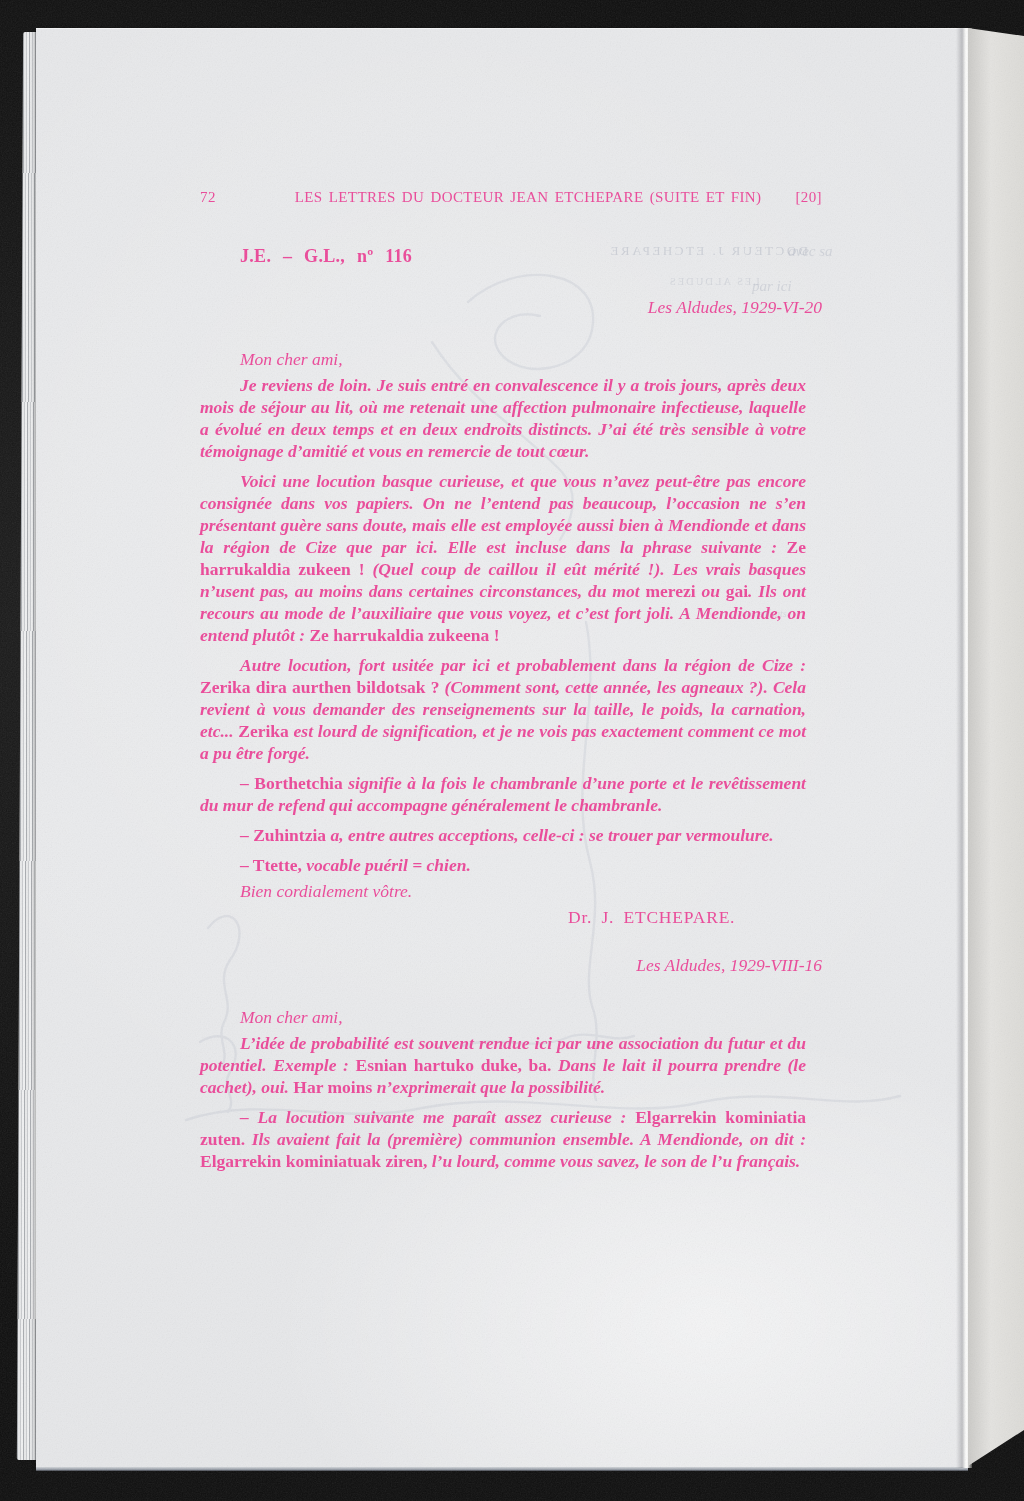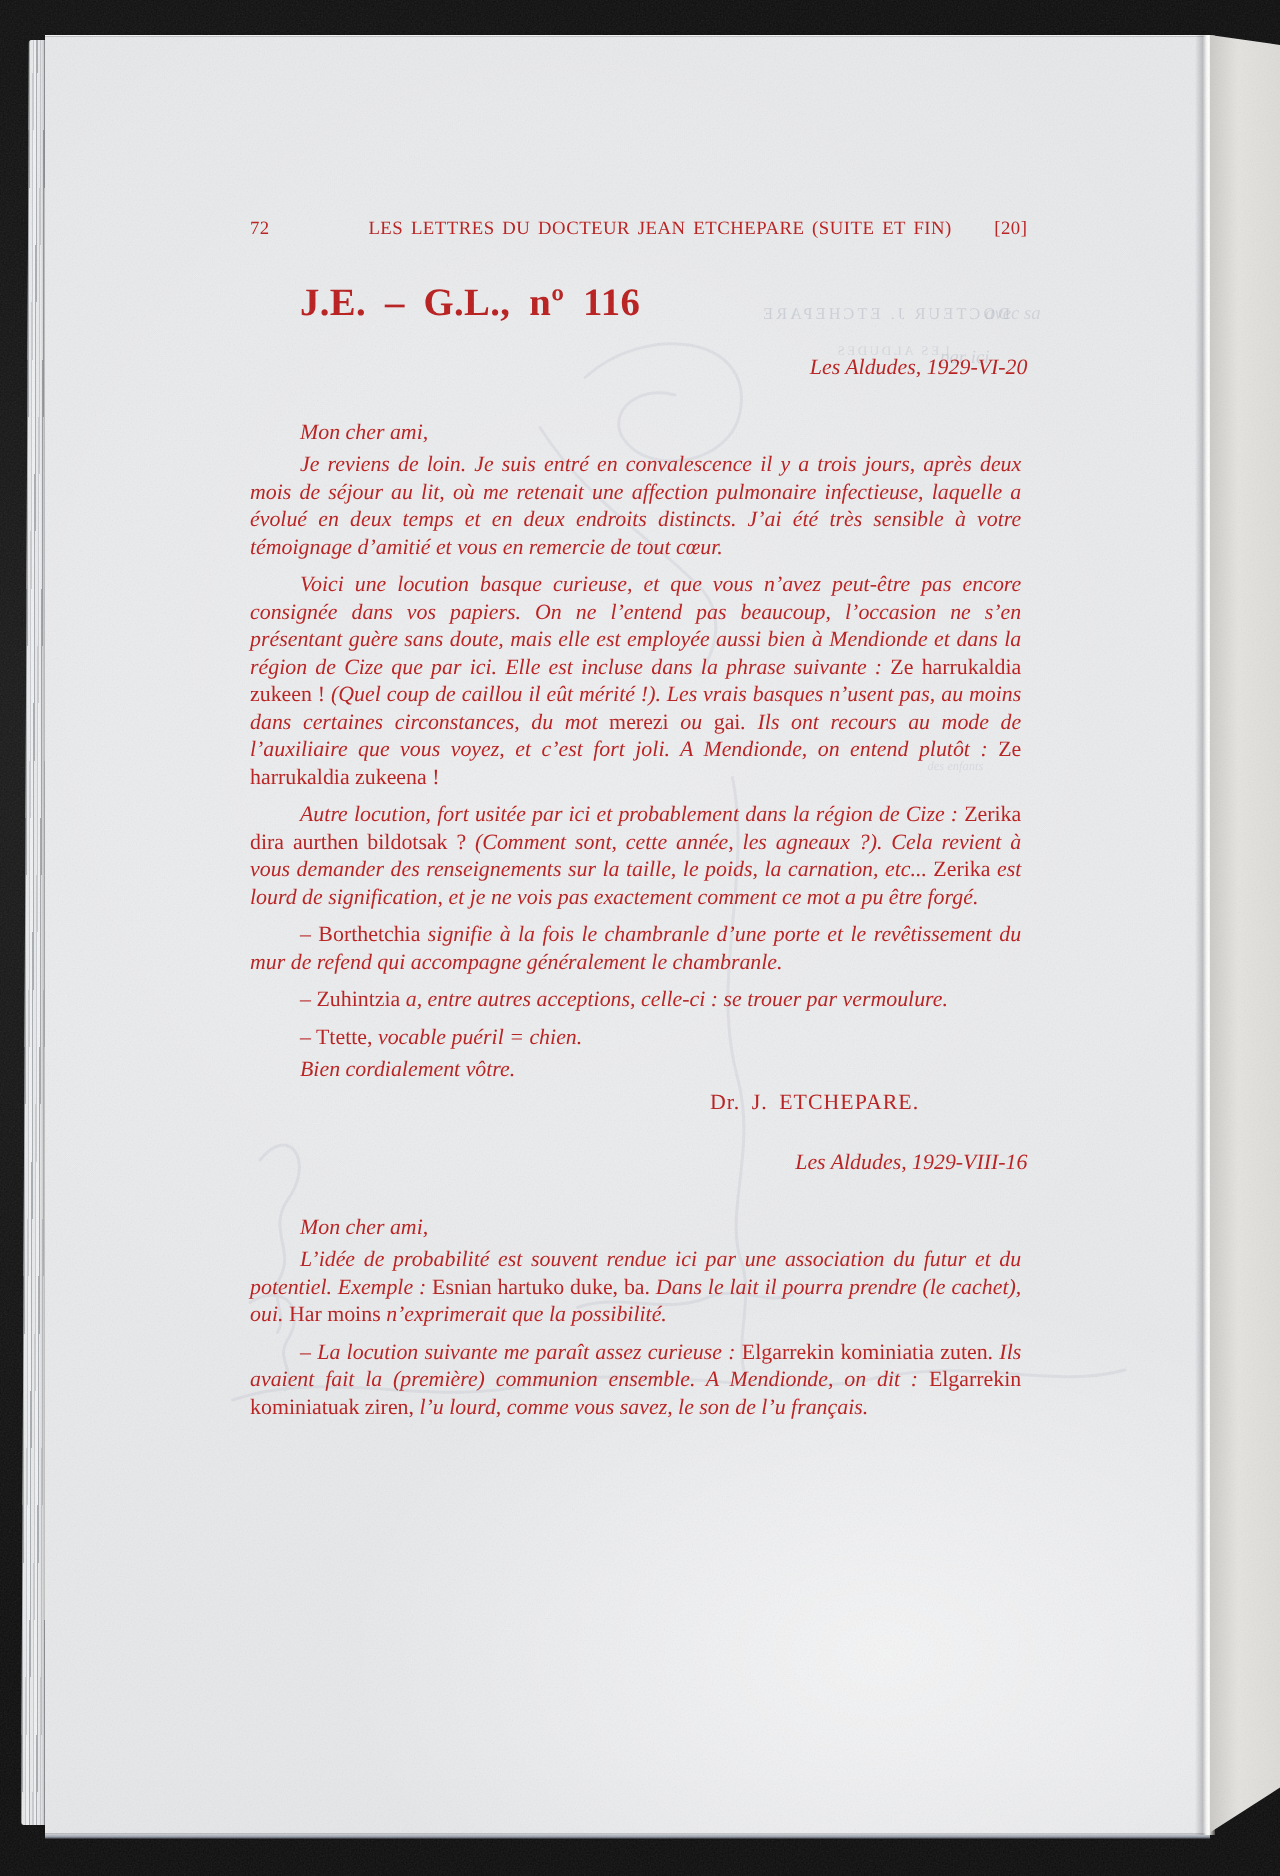--- a/index.html
+++ b/index.html
@@ -45,32 +45,32 @@
   .ghost{position:absolute;color:#8d95a8;opacity:0.30;filter:blur(0.6px);white-space:nowrap;}
   .ghost.mirror{transform:scaleX(-1);}
   .ghost-docteur{left:588px;top:243px;font-size:13px;letter-spacing:2.5px;width:240px;text-align:center;}
   .ghost-aldudes{left:668px;top:276px;font-size:10.5px;letter-spacing:2px;opacity:0.22;}
   .ghost-avecsa{left:788px;top:243px;font-size:15px;font-style:italic;opacity:0.26;}
   .ghost-parici{left:752px;top:278px;font-size:15px;font-style:italic;opacity:0.26;}
   .ghost-enfants{left:742px;top:608px;font-size:10px;font-style:italic;opacity:0.20;}
   .handwriting-ghost{position:absolute;left:0;top:0;pointer-events:none;}
   
   .page-content{
-    position:absolute;left:200px;top:172px;width:622px;
-    color:#b91c1c;font-size:17.5px;line-height:22px;
+    position:absolute;left:200px;top:186px;width:622px;
+    color:#ec4899;font-size:17.5px;line-height:22px;
   }
   .running-header{display:flex;justify-content:space-between;align-items:baseline;
     font-size:15px;letter-spacing:0.4px;}
   .running-title{word-spacing:2px;margin-left:45px;}
-  .letter-heading{font-weight:bold;font-size:31px;line-height:28px;word-spacing:7px;
+  .letter-heading{font-weight:bold;font-size:18px;line-height:28px;word-spacing:7px;
     letter-spacing:0.3px;text-indent:40px;margin-top:34px;}
   .letter-heading.second{margin-top:84px;}
   .dateline{text-align:right;font-style:italic;margin-top:26px;}
   .salutation{font-style:italic;text-indent:40px;margin-top:30px;}
-  .body-par{margin:8px 5px 0 0;text-align:justify;text-indent:40px;}
+  .body-par{margin:8px 16px 0 0;text-align:justify;text-indent:40px;font-weight:bold;}
   .body-par.first{margin-top:4px;}
   .seg-i{font-style:italic;}
   .seg-r{font-style:normal;}
   .closing{font-style:italic;text-indent:40px;margin-top:4px;}
   .signature{margin-top:4px;padding-left:368px;letter-spacing:0.8px;word-spacing:4px;}
   
   .grain{position:absolute;left:0;top:0;opacity:0.11;pointer-events:none;}
 </style>
 </head>
 <body>

